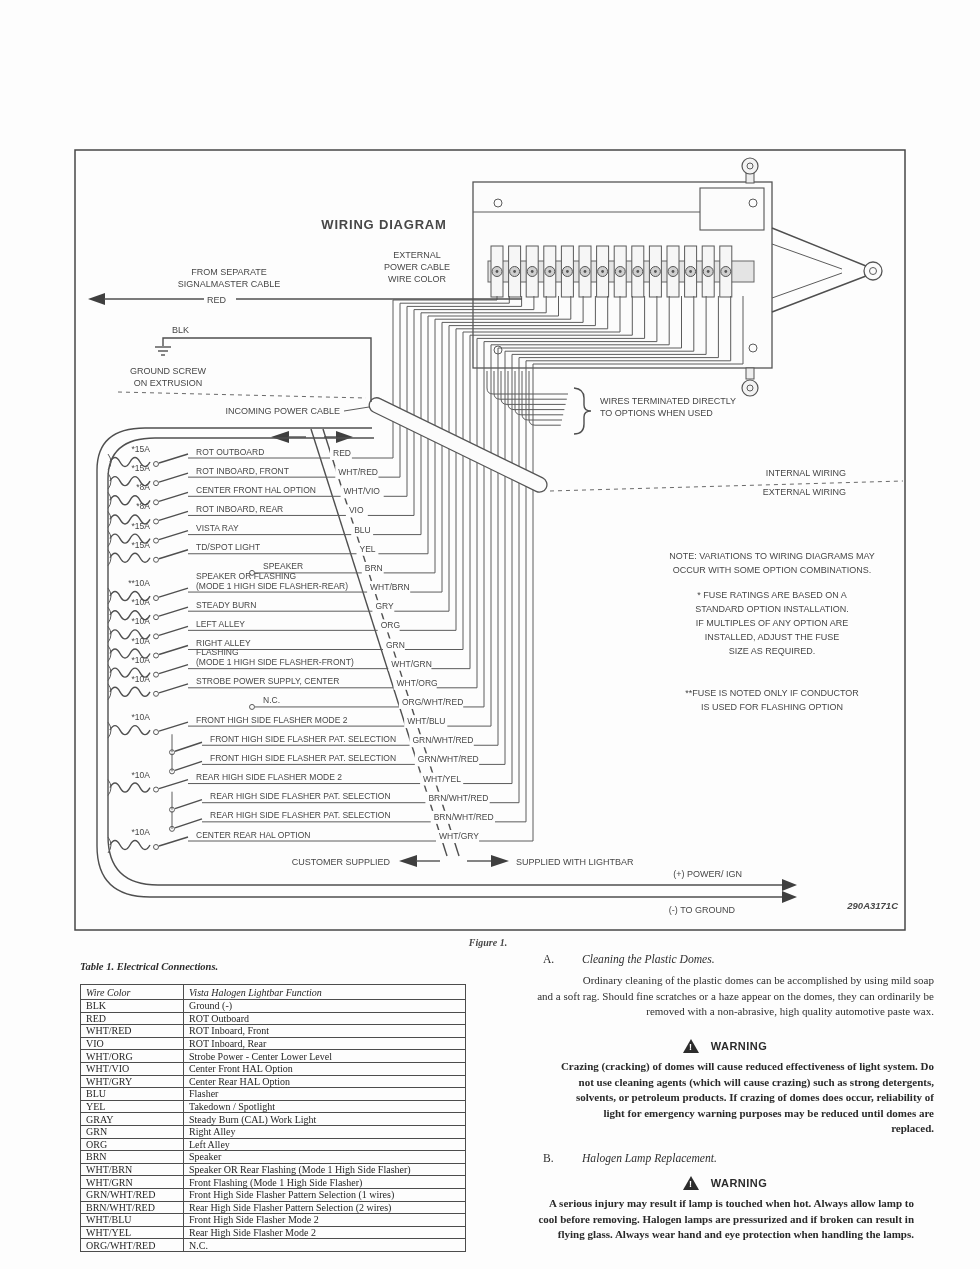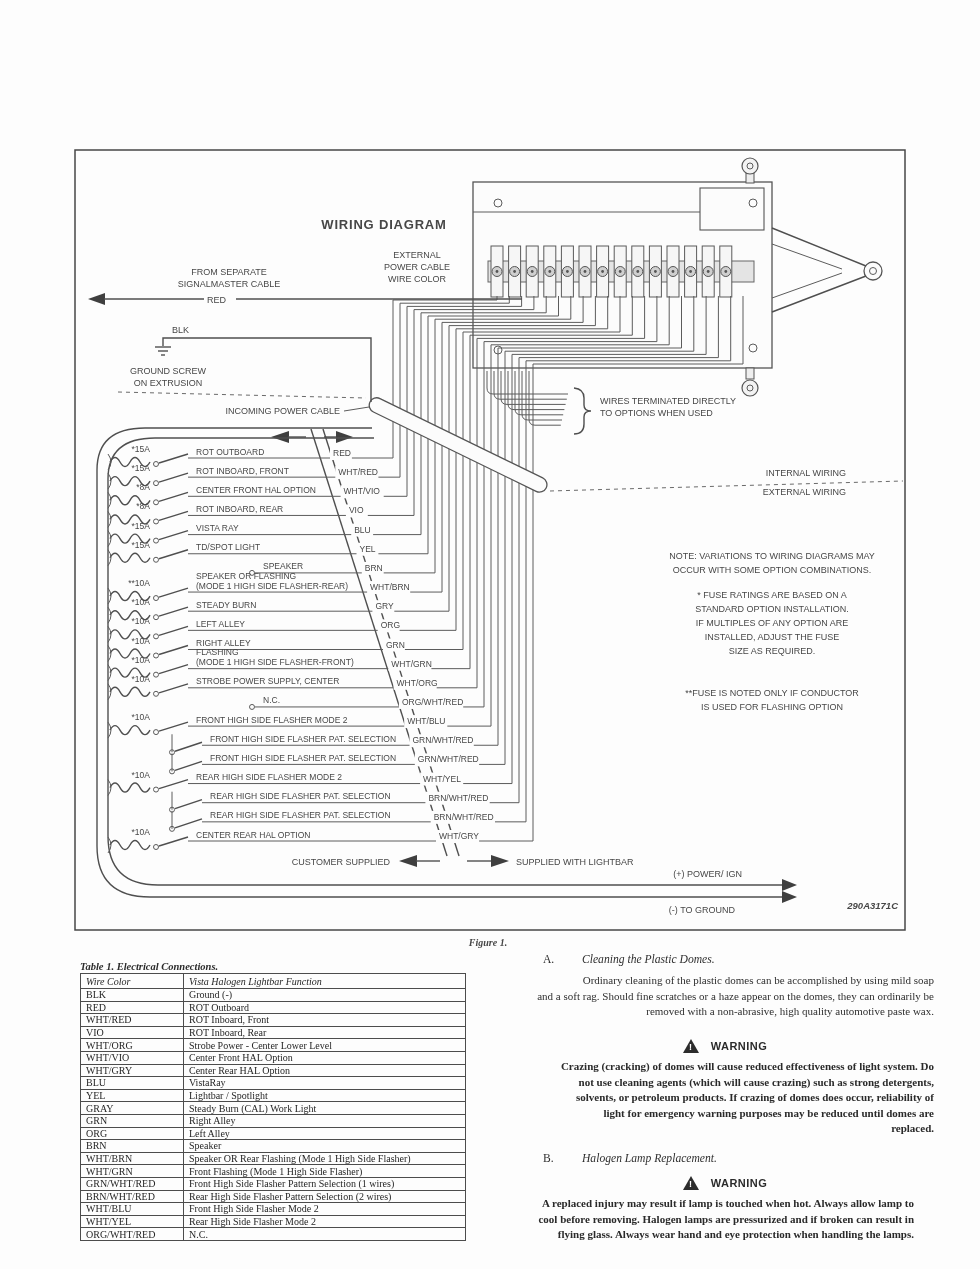--- a/index.html
+++ b/index.html
@@ -6,21 +6,21 @@
   .page{position:relative;width:980px;height:1269px;background:#fdfdfd;overflow:hidden;
         font-family:"Liberation Sans",sans-serif;color:#333;}
   svg text{fill:#474747;font-family:"Liberation Sans",sans-serif;}
   svg text.ser{font-family:"Liberation Serif",serif;}
   svg .ln{stroke:#5c5c5c;fill:none;stroke-width:1;}
   svg .ln2{stroke:#4f4f4f;fill:none;stroke-width:1.4;}
   svg .ar{fill:#3f3f3f;stroke:none;}
   svg .dash{stroke:#6a6a6a;fill:none;stroke-width:1;stroke-dasharray:4 4;}
   .table-wrap{position:absolute;left:80px;top:961px;width:388px;}
   .table-title{font-family:"Liberation Serif",serif;font-style:italic;font-weight:bold;
-               font-size:10.5px;color:#2c2c2c;margin-bottom:1px;}
+               font-size:10.5px;color:#2c2c2c;margin-bottom:12px;}
   table.conn{border-collapse:collapse;width:386px;font-family:"Liberation Serif",serif;
              font-size:10px;color:#262626;}
   table.conn td,table.conn th{border:1px solid #4c4c4c;padding:0 5px;height:11.6px;
              line-height:11px;text-align:left;font-weight:normal;white-space:nowrap;}
   table.conn th{font-style:italic;height:14px;}
   table.conn td.c1{width:92px;}
   .rc{position:absolute;font-family:"Liberation Serif",serif;color:#2f2f2f;}
   .sec-head{display:flex;font-size:11.6px;}
   .sec-letter{width:39px;}
   .sec-title{font-style:italic;text-align:center;}
@@ -483,25 +483,25 @@
           <tr>
             <td class="c1">WHT/VIO</td>
             <td>Center Front HAL Option</td>
           </tr>
           <tr>
             <td class="c1">WHT/GRY</td>
             <td>Center Rear HAL Option</td>
           </tr>
           <tr>
             <td class="c1">BLU</td>
-            <td>VistaRay</td>
+            <td>Flasher</td>
           </tr>
           <tr>
             <td class="c1">YEL</td>
-            <td>Lightbar / Spotlight</td>
+            <td>Takedown / Spotlight</td>
           </tr>
           <tr>
             <td class="c1">GRAY</td>
             <td>Steady Burn (CAL) Work Light</td>
           </tr>
           <tr>
             <td class="c1">GRN</td>
             <td>Right Alley</td>
           </tr>
           <tr>
@@ -558,16 +558,16 @@
 <div class="rc para bold" style="left:538px;top:1059px;width:376px;margin-left:20px;">Crazing (cracking) of domes will cause reduced effectiveness of light system. Do not use cleaning agents (which will cause crazing) such as strong detergents, solvents, or petroleum products. If crazing of domes does occur, reliability of light for emergency warning purposes may be reduced until domes are replaced.</div>
 
 <div class="rc sec-head" style="left:543px;top:1152px;">
   <span class="sec-letter">B.</span>
   <span class="sec-title">Halogen Lamp Replacement.</span>
 </div>
 <div class="rc warn-badge" style="left:538px;top:1176px;width:374px;">
   <span class="tri"></span>
   <span>WARNING</span>
 </div>
-<div class="rc para bold" style="left:538px;top:1196px;width:376px;">A replaced injury may result if lamp is touched when hot. Always allow lamp to cool before removing. Halogen lamps are pressurized and if broken can result in flying glass. Always wear hand and eye protection when handling the lamps.</div>
+<div class="rc para bold" style="left:538px;top:1196px;width:376px;">A serious injury may result if lamp is touched when hot. Always allow lamp to cool before removing. Halogen lamps are pressurized and if broken can result in flying glass. Always wear hand and eye protection when handling the lamps.</div>
 
 
 </div>
 
 </body></html>

